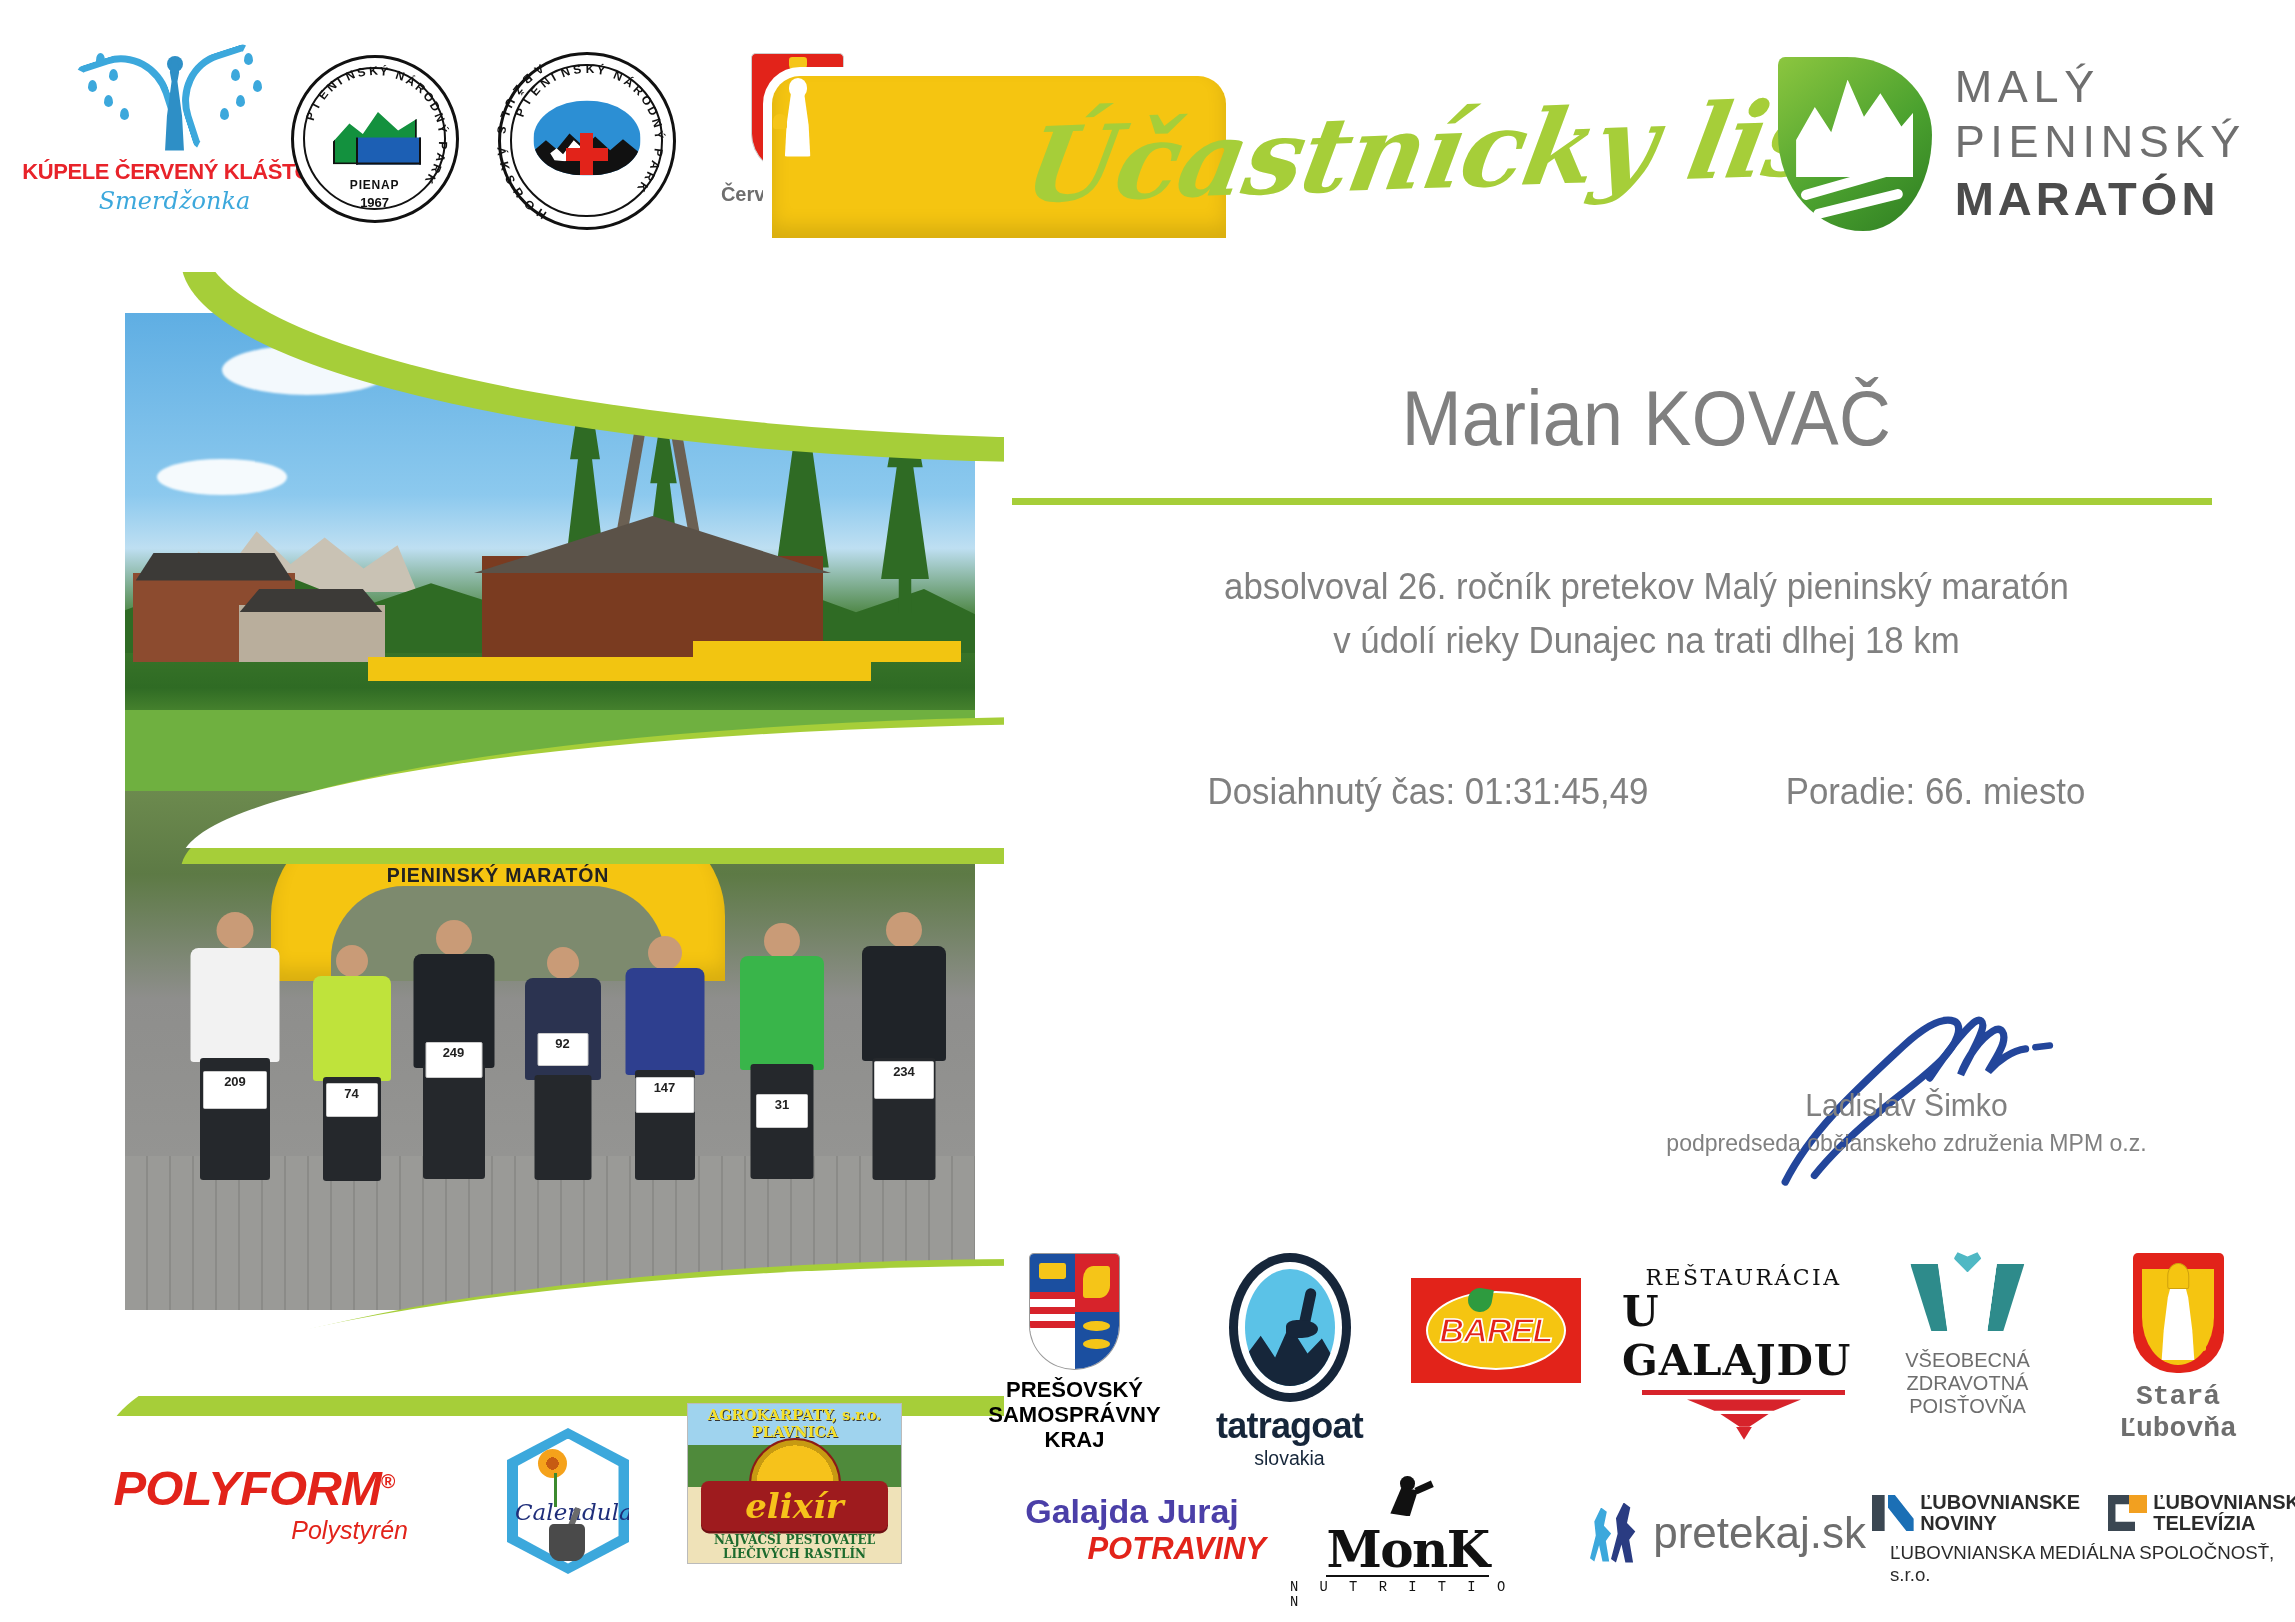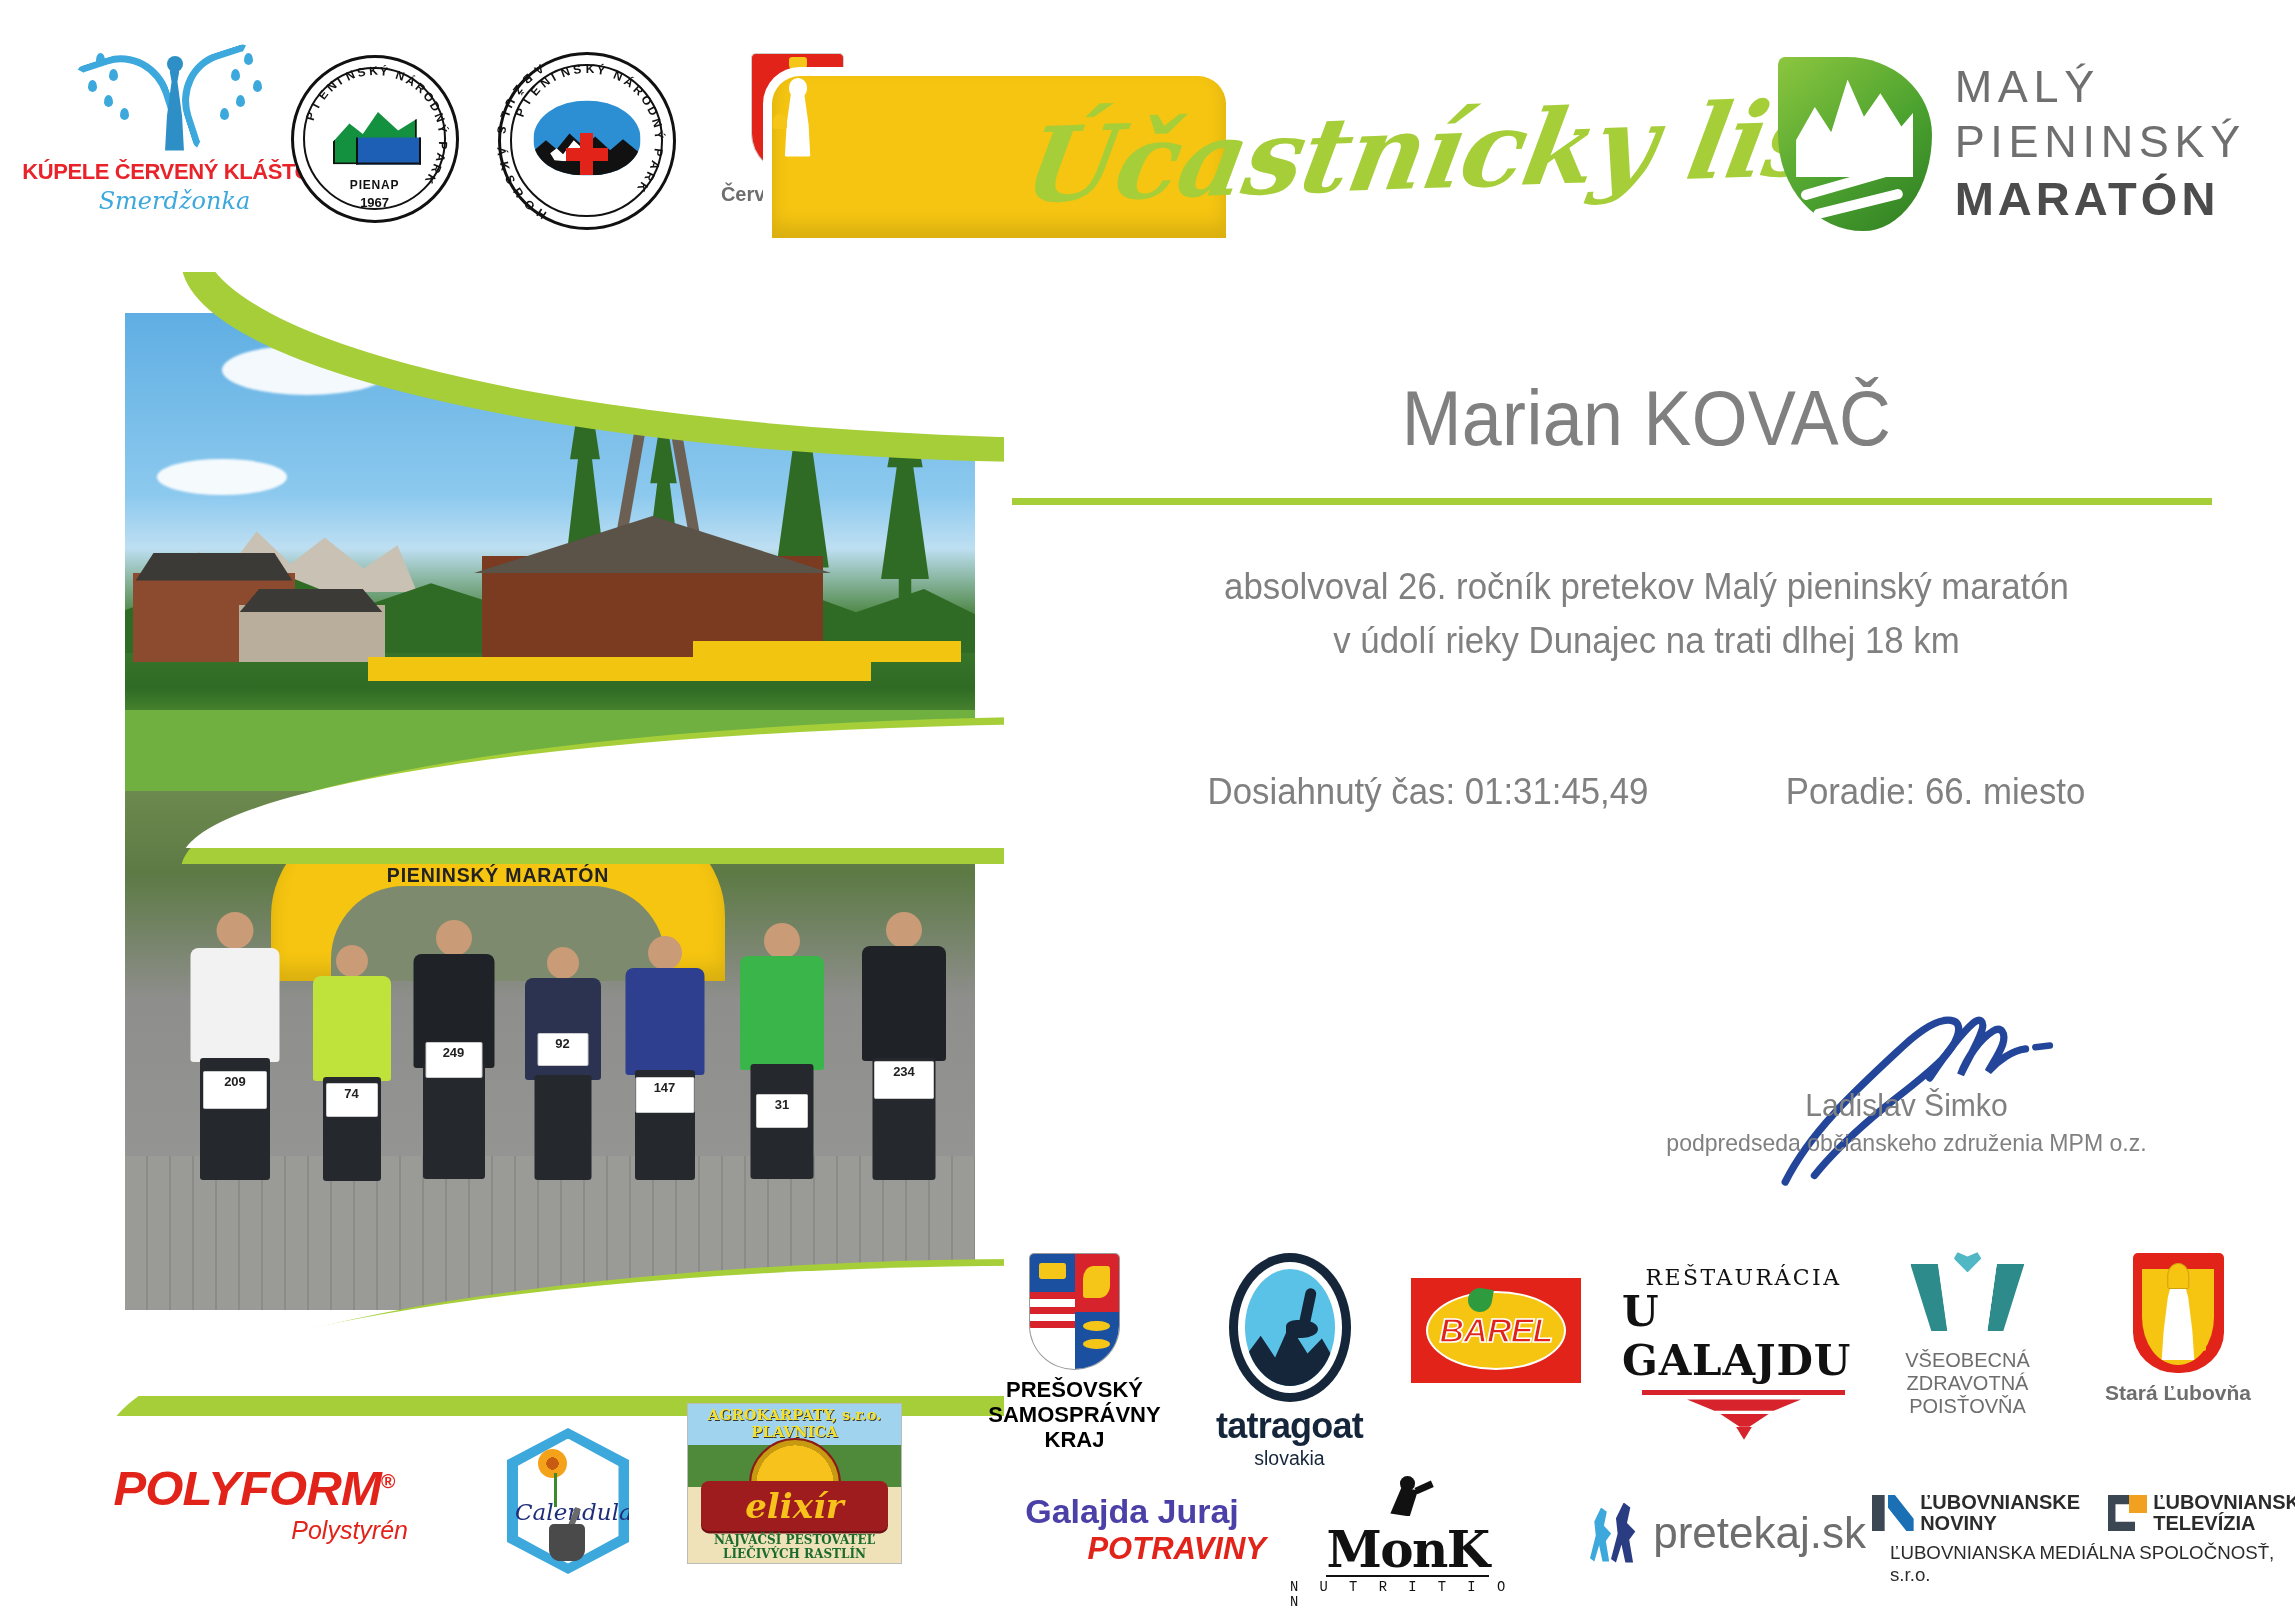--- a/index.html
+++ b/index.html
@@ -238,21 +238,21 @@
 
   
   #sp-sl{left:2089px;top:1253px;width:178px;}
   .sl-shield{position:relative;width:91px;height:120px;background:#E2231A;border-radius:4.9px 4.9px 48% 48%/4.9px 4.9px 34% 34%;overflow:hidden;}
   .sl-shield .yell{position:absolute;left:9.7px;right:9.7px;top:16px;bottom:8px;background:#F5C511;border-radius:0 0 50% 50%;}
   .sl-shield .bishop{position:absolute;left:50%;transform:translateX(-50%);top:29px;width:34px;height:78px;background:#fff;
      clip-path:polygon(32% 0,68% 0,80% 20%,92% 62%,98% 100%,2% 100%,8% 62%,20% 20%);}
   .sl-shield .mitre{position:absolute;left:50%;transform:translateX(-50%);top:9.7px;width:19.5px;height:24px;background:#F5C511;
      border-radius:50% 50% 10% 10%;border:0.8px solid #cfa10d;}
   .sl-shield .crozier{position:absolute;right:18px;top:19.5px;width:4.9px;height:78px;background:#F5C511;border-radius:3.2px;}
-  #sp-sl .cap{color:#6E6E6E;font-weight:bold;font-size:21px;margin-top:8px;}
+  #sp-sl .cap{color:#6E6E6E;font-weight:bold;font-size:28px;margin-top:8px;font-family:Liberation Mono, monospace;}
 
   
   #sp-gj{left:998px;top:1492px;width:268px;}
   #sp-gj .j1{color:#4B3FA8;font-weight:bold;font-size:34px;}
   #sp-gj .j2{color:#E2231A;font-weight:bold;font-style:italic;font-size:31px;align-self:flex-end;}
 
   
   #sp-monk{left:1290px;top:1476px;width:235px;}
   .monk-fig{position:relative;width:57px;height:50px;align-self:center;}
   .monk-fig i{position:absolute;background:#111;}

